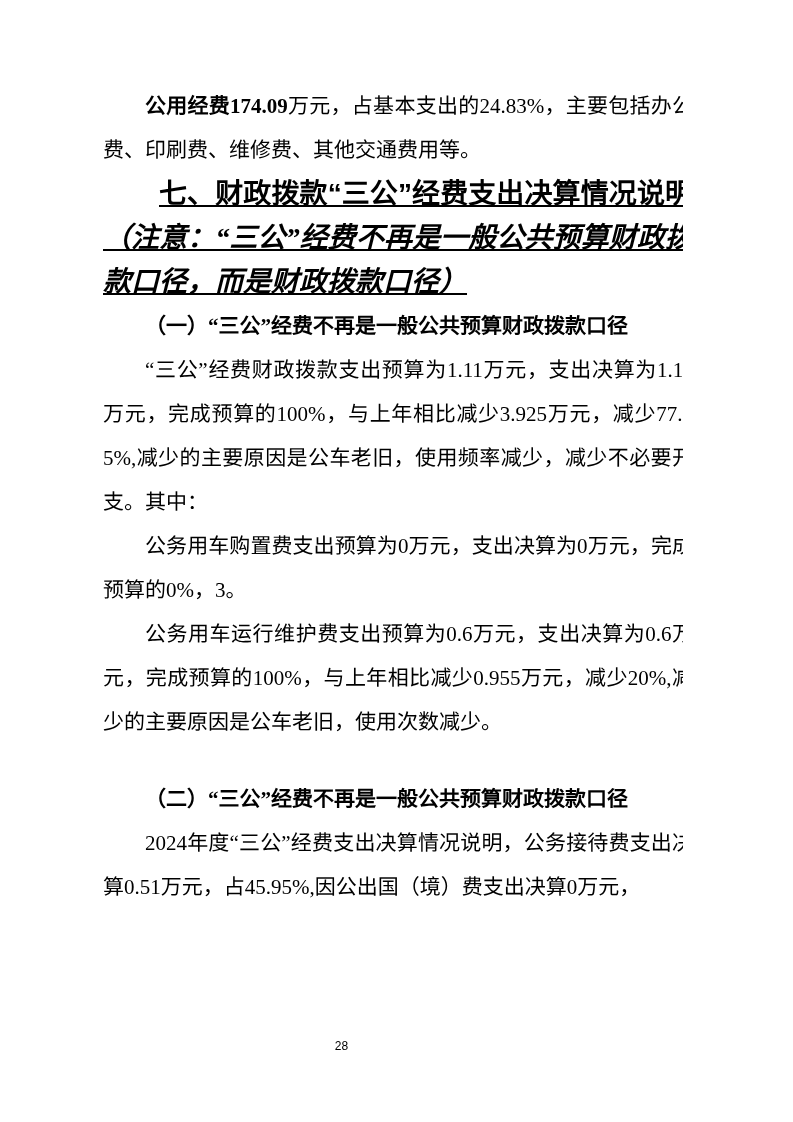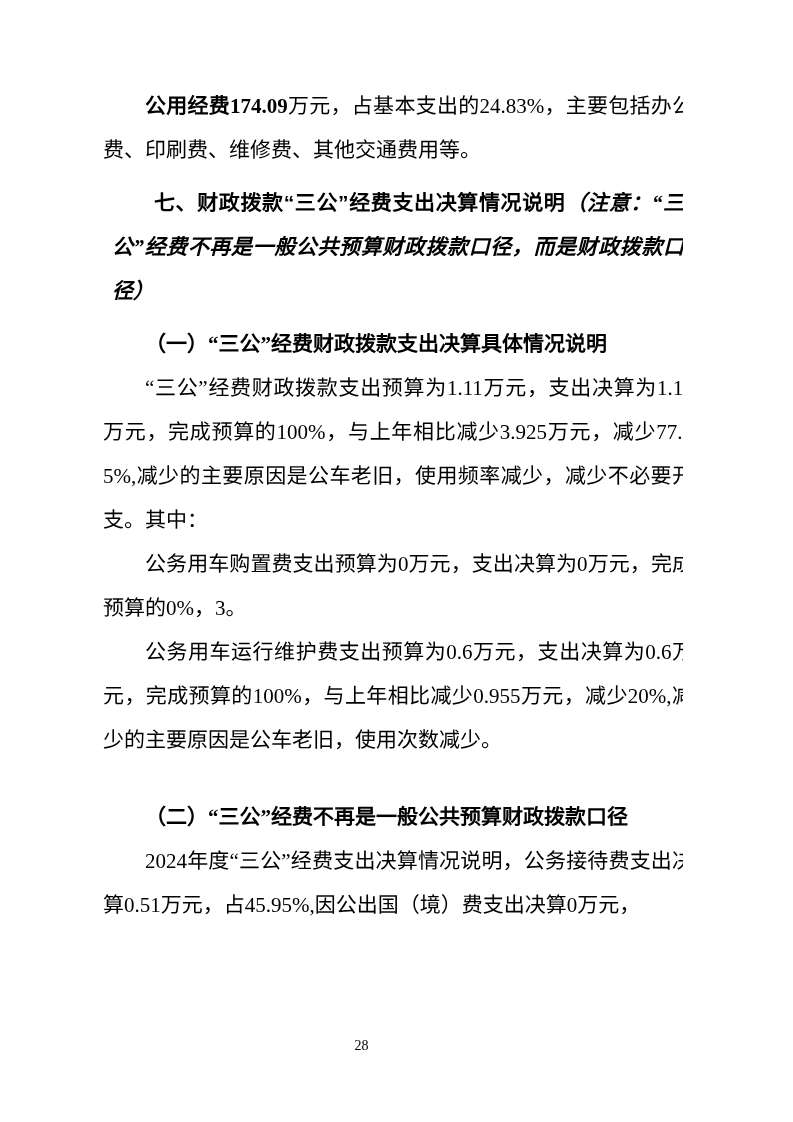--- a/index.html
+++ b/index.html
@@ -29,26 +29,27 @@
     text-align: justify;
     text-indent: 2em;
     font-family: "Liberation Serif", "DejaVu Serif", serif;
     color: #000000;
     word-break: break-all;
   }
   .lead-bold {
     font-weight: bold;
   }
   .h-section {
-    margin: 9px;
-    font-size: 21px;
+    margin: 0;
+    font-size: 28px;
     line-height: 44px;
     text-align: justify;
     text-indent: 2em;
     word-break: break-all;
+    text-decoration: underline;
   }
   .h-section .h-main {
     font-family: "Liberation Sans", "DejaVu Sans", sans-serif;
     font-weight: 700;
   }
   .h-section .h-note {
     font-family: "Liberation Serif", "DejaVu Serif", serif;
     font-weight: 700;
     font-style: italic;
   }
@@ -64,38 +65,37 @@
   }
   .h-sub.with-gap {
     margin-top: 33px;
   }
   .page-number {
     position: absolute;
     left: 0;
     top: 1036px;
     width: 100%;
     text-align: center;
-    font-size: 14px;
+    font-size: 12px;
     line-height: 20px;
-    font-family: Liberation Serif, serif;
+    font-family: Liberation Sans, sans-serif;
     color: #000000;
-    padding-left: 20px;
   }
 </style>
 </head>
 <body>
 
 <div class="page">
   <div class="content">
 
     <p class="para"><span class="lead-bold">公用经费174.09</span><span>万元，占基本支出的24.83%，主要包括办公费、印刷费、维修费、其他交通费用等。</span></p>
 
     <p class="h-section"><span class="h-main">七、财政拨款“三公”经费支出决算情况说明</span><span class="h-note">（注意：“三公”经费不再是一般公共预算财政拨款口径，而是财政拨款口径）</span></p>
 
-    <p class="h-sub">（一）“三公”经费财政拨款支出决算具体情况说明</p>
+    <p class="h-sub">（一）“三公”经费不再是一般公共预算财政拨款口径</p>
 
     <p class="para">“三公”经费财政拨款支出预算为1.11万元，支出决算为1.11万元，完成预算的100%，与上年相比减少3.925万元，减少77.95%,减少的主要原因是公车老旧，使用频率减少，减少不必要开支。其中：</p>
 
 
 
     <p class="para">公务用车购置费支出预算为0万元，支出决算为0万元，完成预算的0%，3。</p>
 
     <p class="para">公务用车运行维护费支出预算为0.6万元，支出决算为0.6万元，完成预算的100%，与上年相比减少0.955万元，减少20%,减少的主要原因是公车老旧，使用次数减少。</p>
 
     <p class="h-sub with-gap">（二）“三公”经费不再是一般公共预算财政拨款口径</p>

